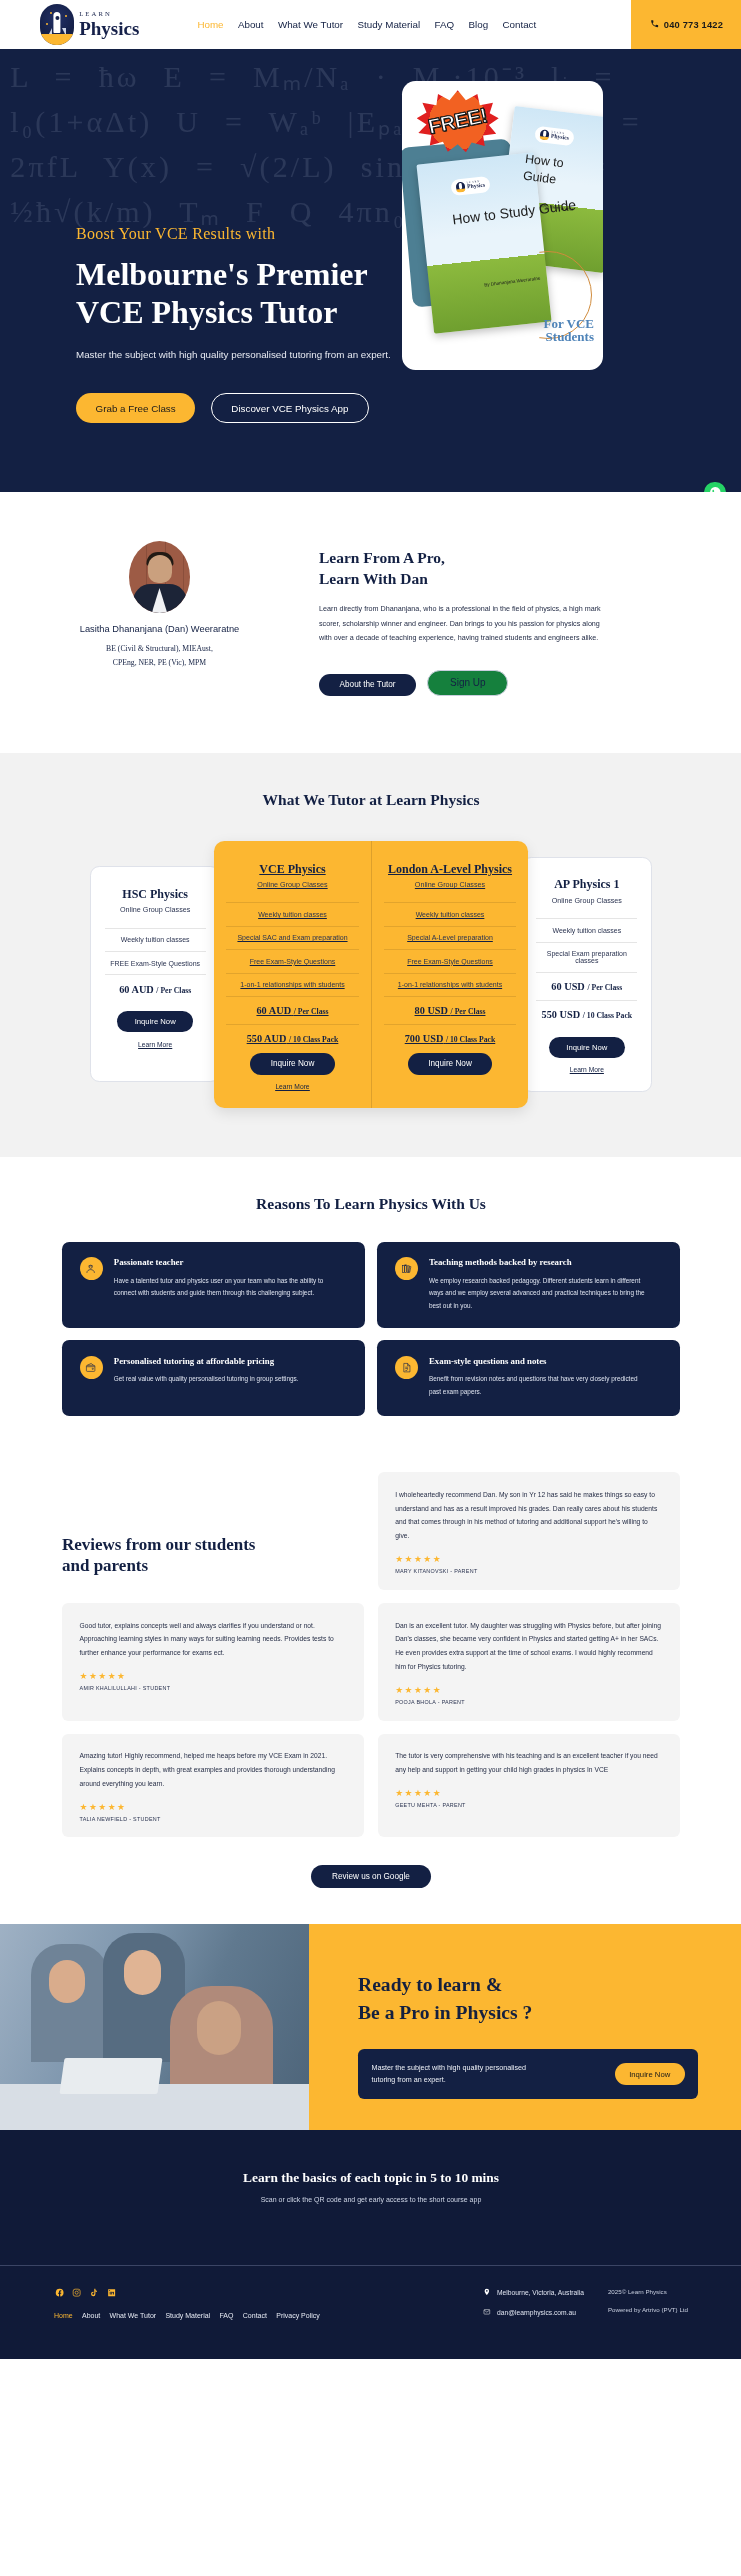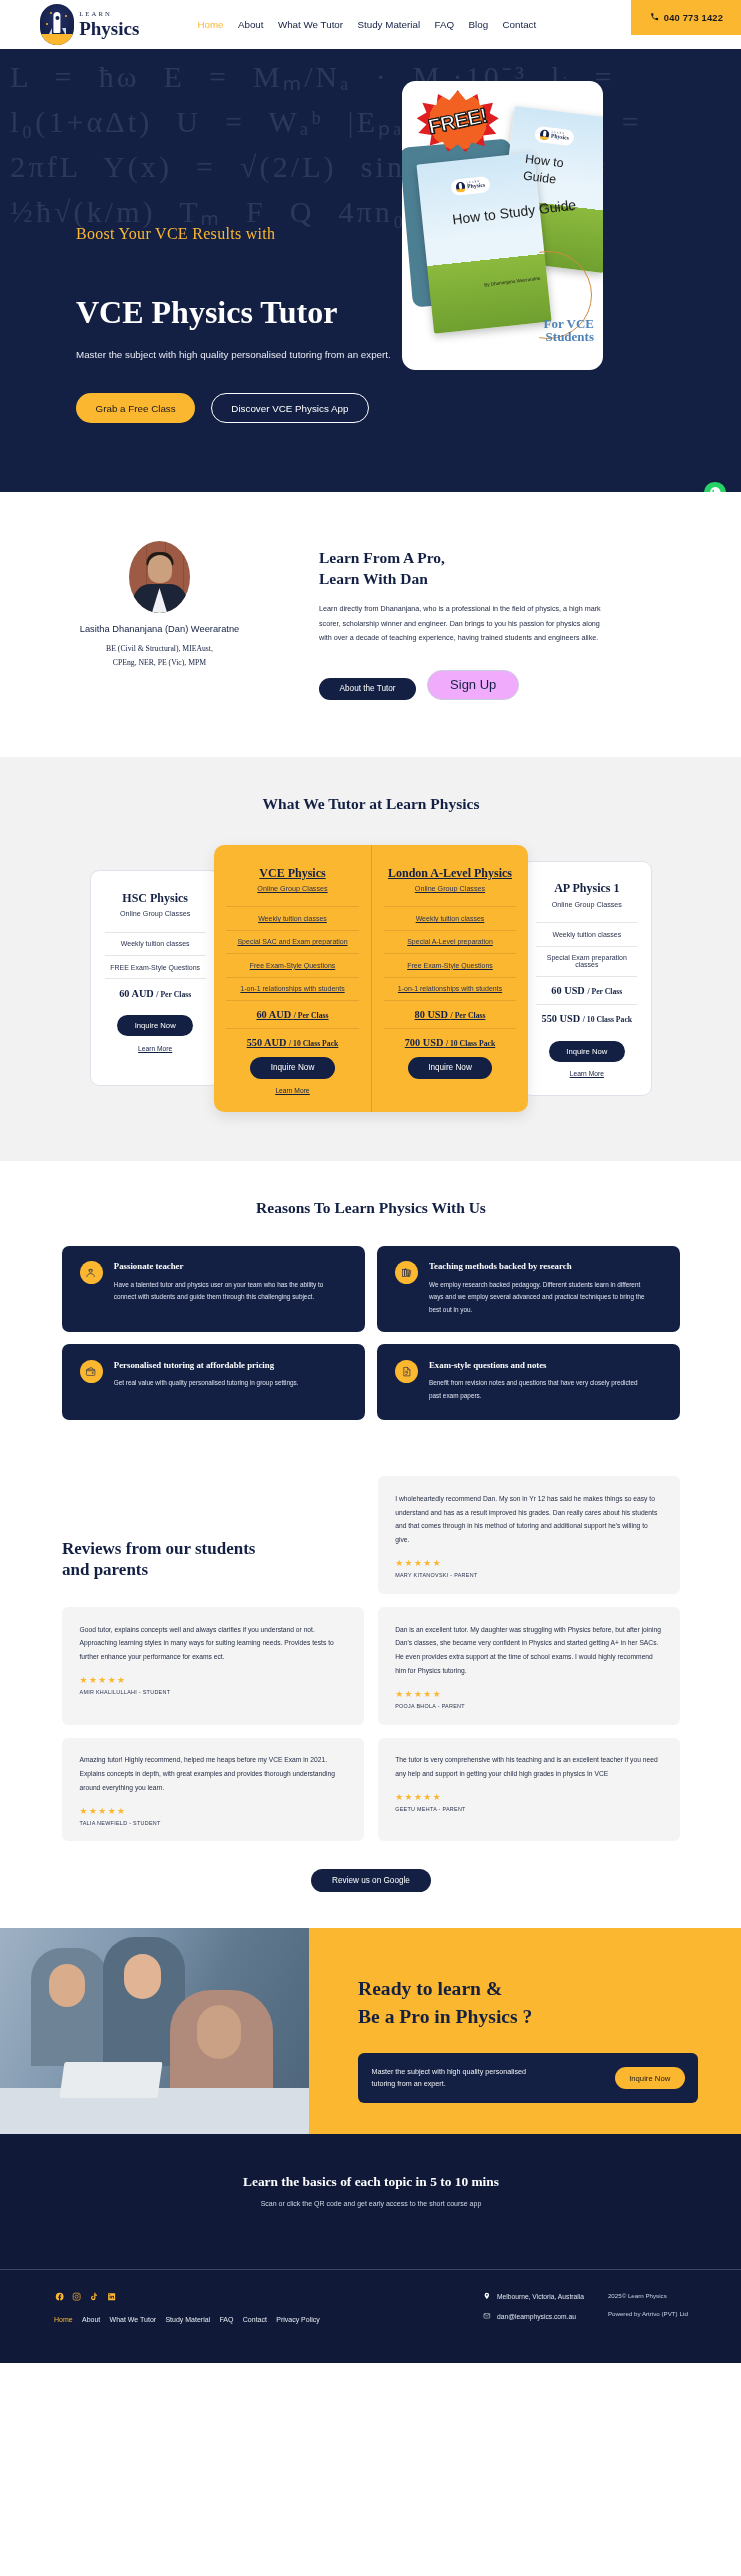--- a/index.html
+++ b/index.html
@@ -52,21 +52,21 @@
   .logo-mark .star{position:absolute;width:2.1px;height:2.1px;background:var(--gold);border-radius:50%;}
   .logo-text{ line-height:1; }
   .logo-learn{ font-family:"Liberation Serif",serif; font-size:6.7px; letter-spacing:2.1px; color:#16214a; }
   .logo-physics{ font-family:"Liberation Serif",serif; font-size:19px; font-weight:700; color:#16214a; margin-top:1px;}
 
   .nav{ display:flex; gap:14.4px; margin-left:58px; align-items:center; }
   .nav a{ font-size:9.8px; color:var(--navy); text-decoration:none; white-space:nowrap; }
   .nav a.active{ color:var(--gold); }
 
   .phone-box{
-    position:absolute; right:0; top:0; height:35px; width:111px;
+    position:absolute; right:0; top:0; height:49px; width:111px;
     background:var(--gold); display:flex; align-items:center; justify-content:center; gap:4.6px;
   }
   .phone-box .num{ font-size:9.3px; color:#1a1a1a; font-weight:600; letter-spacing:0.2px;}
 
   
   .hero{
     height:443px; background:#132043; position:relative; overflow:hidden;
   }
   .hero .eqns{
     position:absolute;inset:0;opacity:.13;color:#cfd8ef;
@@ -161,21 +161,21 @@
   .avatar .hair{position:absolute;left:50%;top:11.3px;transform:translateX(-50%);width:27px;height:13.4px;background:#221a14;border-radius:13.4px 13.4px 3.1px 3.1px;}
   .avatar .body{position:absolute;left:50%;bottom:0;transform:translateX(-50%);width:54px;height:29px;background:#1c2437;border-radius:17.5px 17.5px 0 0;}
   .avatar .shirt{position:absolute;left:50%;bottom:0;transform:translateX(-50%);width:15.5px;height:25px;background:#f0f1f4;clip-path:polygon(50% 0,100% 100%,0 100%);}
   .pro-name{ font-size:9.3px; margin-top:11.3px; color:var(--navy); }
   .pro-creds{ font-family:"Liberation Serif",serif;font-size:7.7px;line-height:1.7;text-align:center;margin-top:8.2px;color:var(--navy);}
   .pro-right{ width:289px; padding-top:7.2px; }
   .pro-title{ font-family:"Liberation Serif",serif;font-weight:700;font-size:15.5px;line-height:1.35;color:var(--navy);}
   .pro-body{ font-size:7.2px;line-height:2.0;color:#232c46;margin-top:12.4px; }
   .pro-btns{ display:flex;gap:11.3px;margin-top:24px;align-items:flex-end; }
   .btn-navy{ background:var(--navy);color:#fff;border-radius:15.5px;padding:6.7px 20.6px;font-size:8.2px;border:none;cursor:pointer;}
-  .btn-ghost{ background:#f0abfc;color:var(--navy);border:0.5px solid #c9cedd;border-radius:15.5px;padding:6.7px 21.6px;font-size:13px;cursor:pointer;}
+  .btn-ghost{ background:#15803d;color:var(--navy);border:0.5px solid #c9cedd;border-radius:15.5px;padding:6.7px 21.6px;font-size:10px;cursor:pointer;}
 
   
   .tutor{ background:var(--grey-bg); padding:38px 0 49px; }
   .section-title{
     font-family:"Liberation Serif",serif;font-weight:700;font-size:15.5px;text-align:center;color:var(--navy);
   }
   .cards{ display:flex; justify-content:center; align-items:center; margin-top:32px; }
   .pcard{
     background:#fff;border:0.5px solid #dfe2ea;border-radius:9.3px;
     width:130px; padding:20.6px 13.4px 17.5px; text-align:center; position:relative; z-index:1;
@@ -306,21 +306,21 @@
     <span class="num">040 773 1422</span>
   </div>
 </header>
 
 <section class="hero">
   <div class="eqns">L = ħω  E = Mₘ/Nₐ · Mᵣ·10⁻³  lᵢ = l₀(1+αΔt)  U = Wₐᵇ  |Eₚₐ − Eₚᵇ|  ωL = 2πfL  Y(x) = √(2/L) sin(nπx/L)  E = ½ħ√(k/m)  Tₘ  F  Q  4πn₀</div>
   <div class="hero-inner">
     <div class="hero-left">
       <div class="hero-kicker">Boost Your VCE Results with</div>
       <h1 class="hero-title">
-        <br>
+        <span>Melbourne's Premier</span><br>
         <span>VCE Physics Tutor</span>
       </h1>
       <p class="hero-sub">Master the subject with high quality personalised tutoring from an expert.</p>
       <div class="hero-btns">
         <button class="btn btn-gold">Grab a Free Class</button>
         <button class="btn btn-outline">Discover VCE Physics App</button>
       </div>
     </div>
 
     <div class="hero-right">

